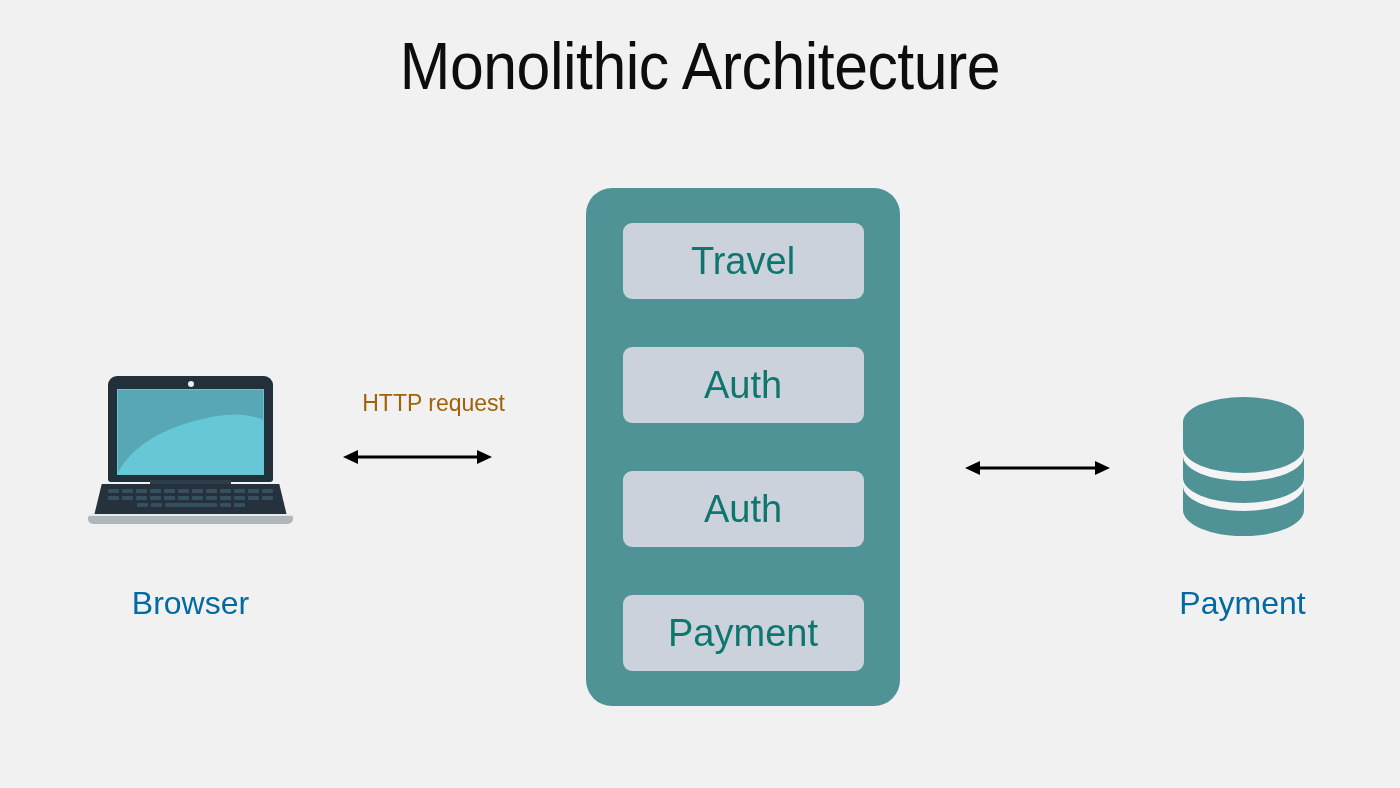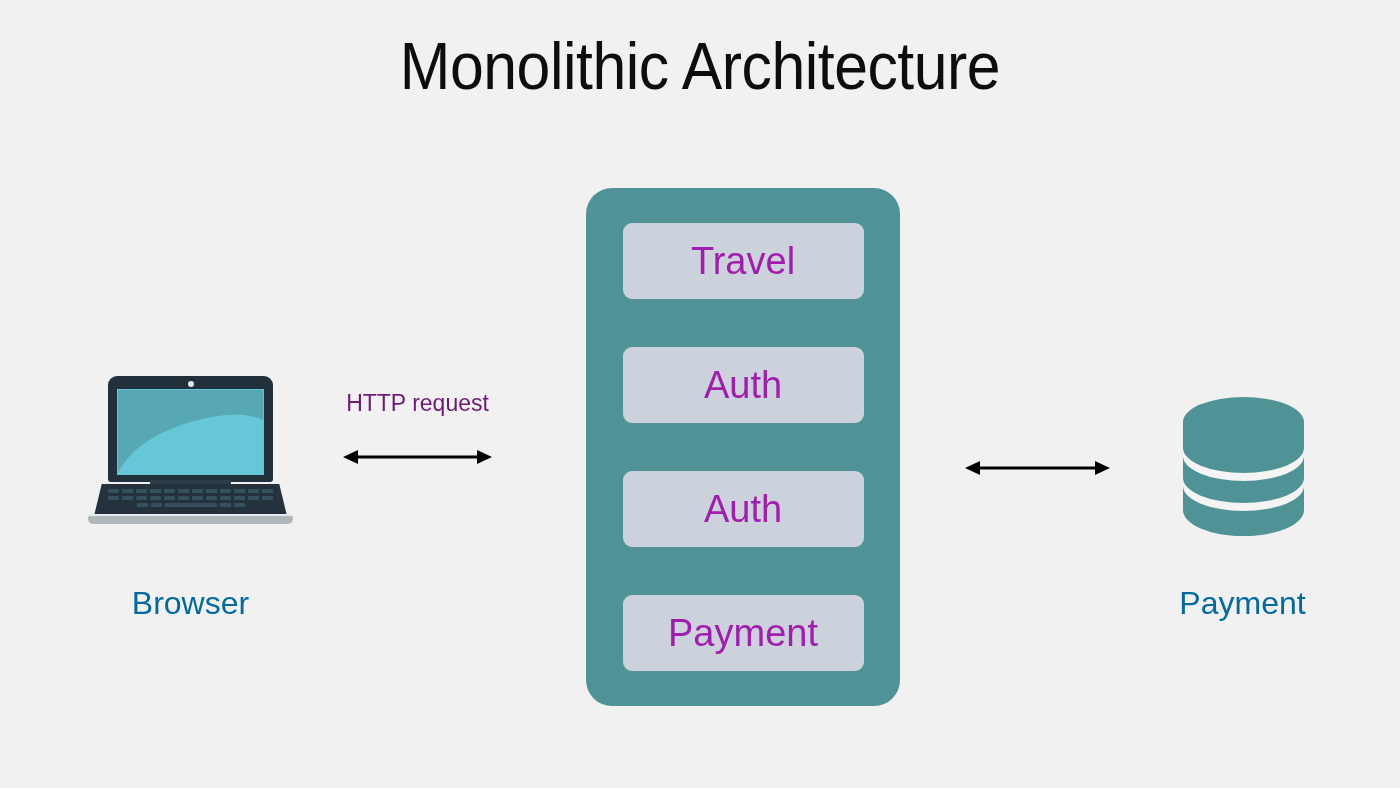--- a/index.html
+++ b/index.html
@@ -170,24 +170,24 @@
     left: 955px;
     top: 448px;
     width: 165px;
     height: 40px;
   }
   .arrow-label {
     position: absolute;
     left: 0;
     top: 0;
     width: 175px;
-    text-align: center;
+    text-align: right;
     font-size: 23px;
     line-height: 30px;
-    color: #701a75;
+    color: #a16207;
     white-space: nowrap;
     font-family: "Liberation Sans", sans-serif;
   }
   .arrow-svg {
     position: absolute;
     left: 0;
     display: block;
   }
 
   
@@ -208,21 +208,21 @@
   .module {
     width: 241px;
     height: 76px;
     background: #cbd2dc;
     border-radius: 9px;
     display: flex;
     align-items: center;
     justify-content: center;
     font-size: 38px;
     line-height: 44px;
-    color: #a21caf;
+    color: #0f766e;
     font-family: "Liberation Sans", sans-serif;
   }
 
   
   .database-group {
     position: absolute;
     left: 1181px;
     top: 396px;
     width: 125px;
     height: 140px;

